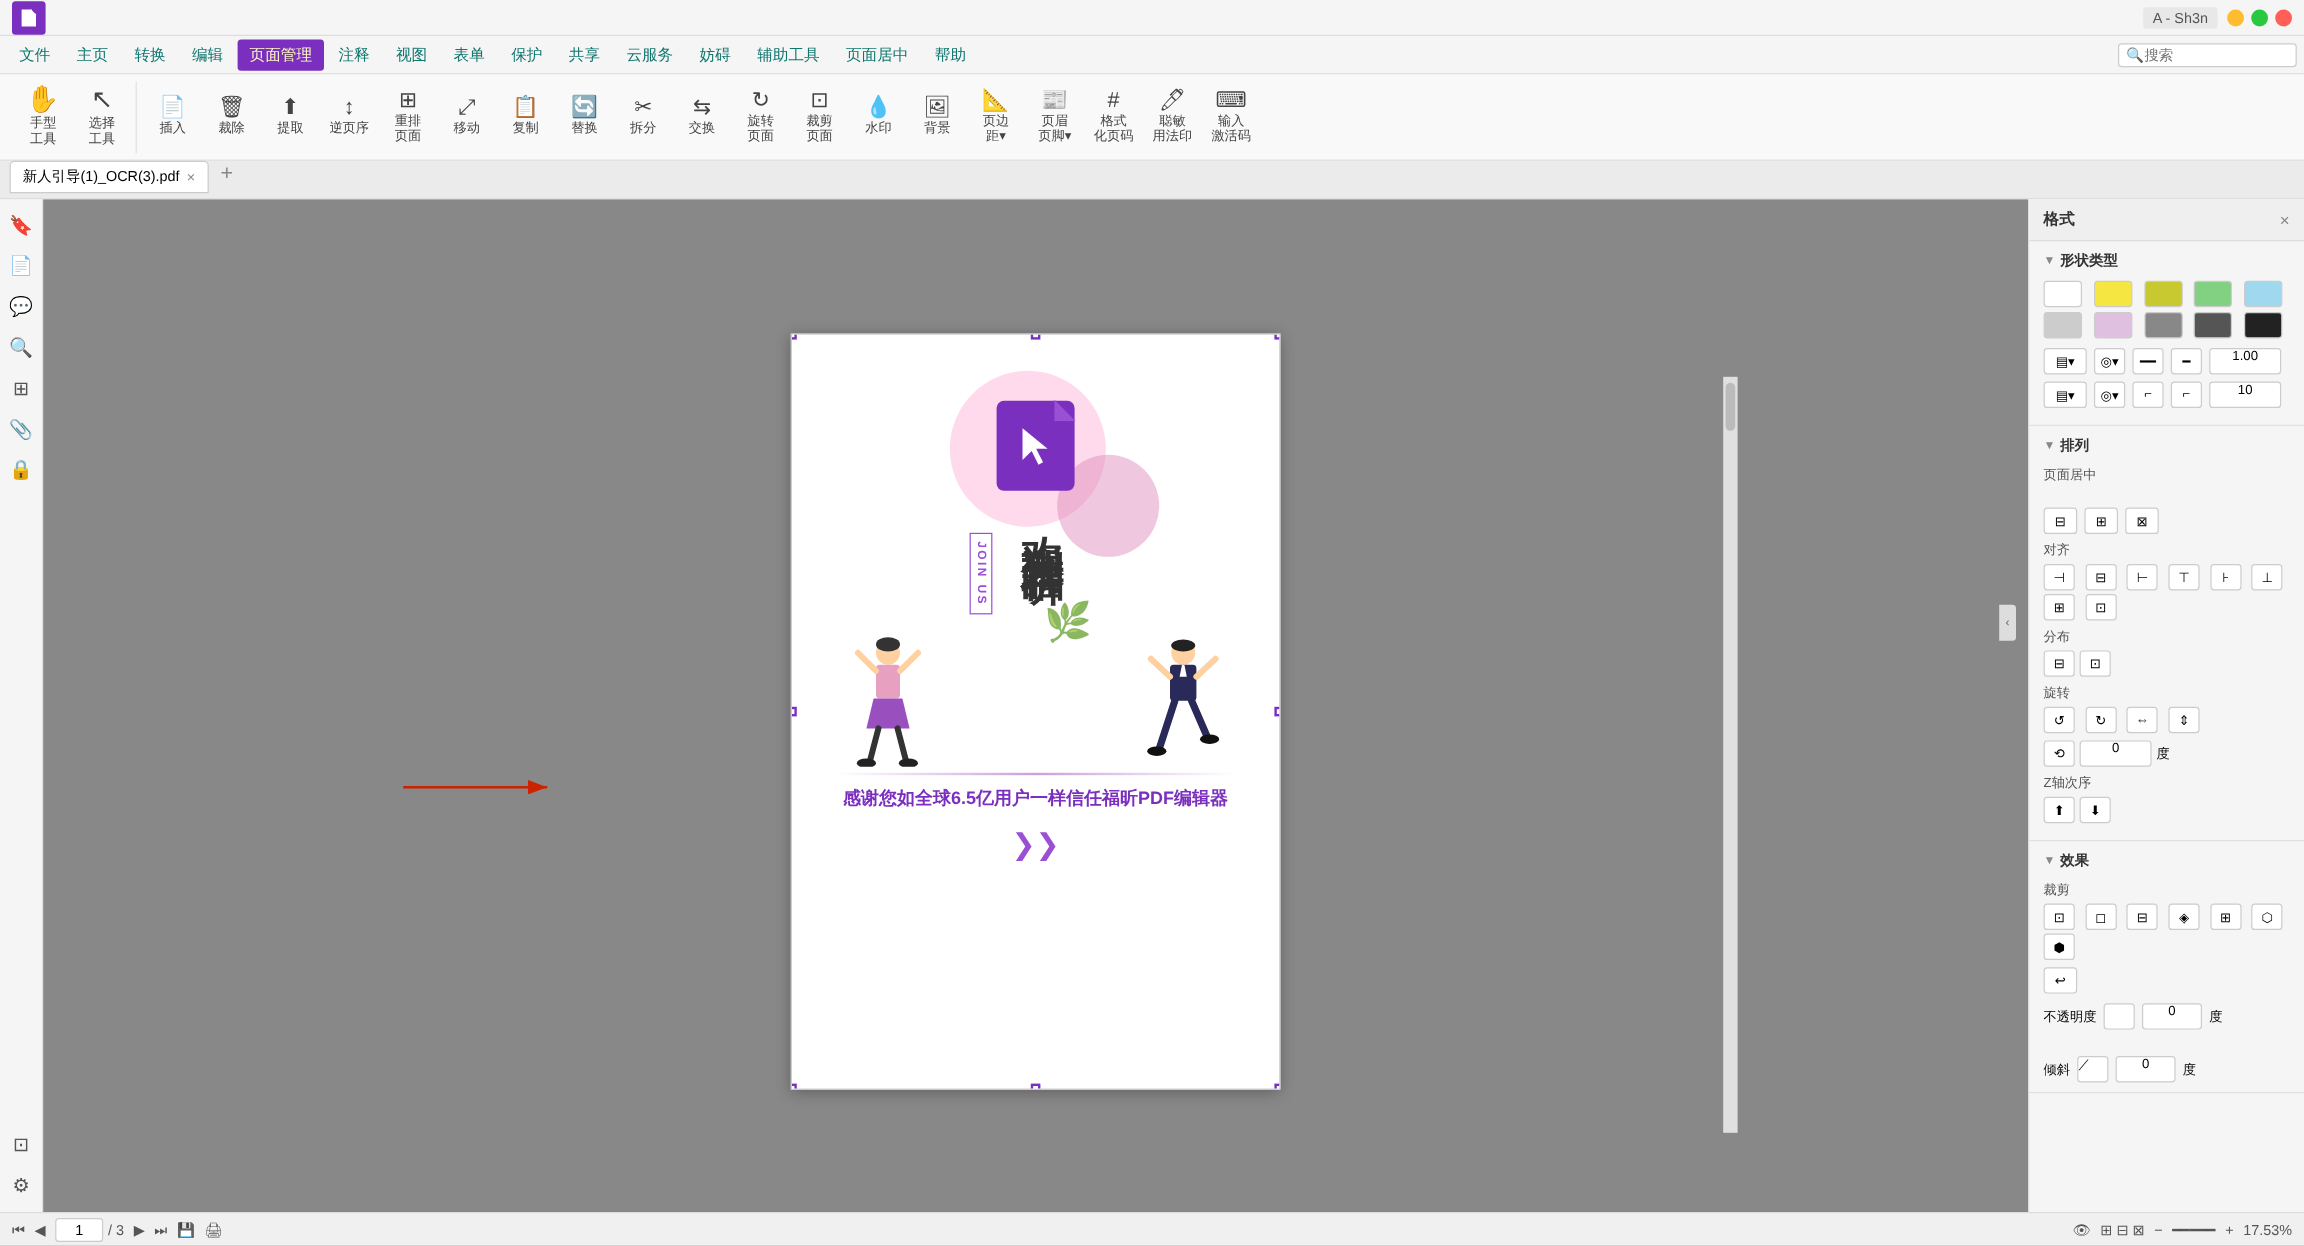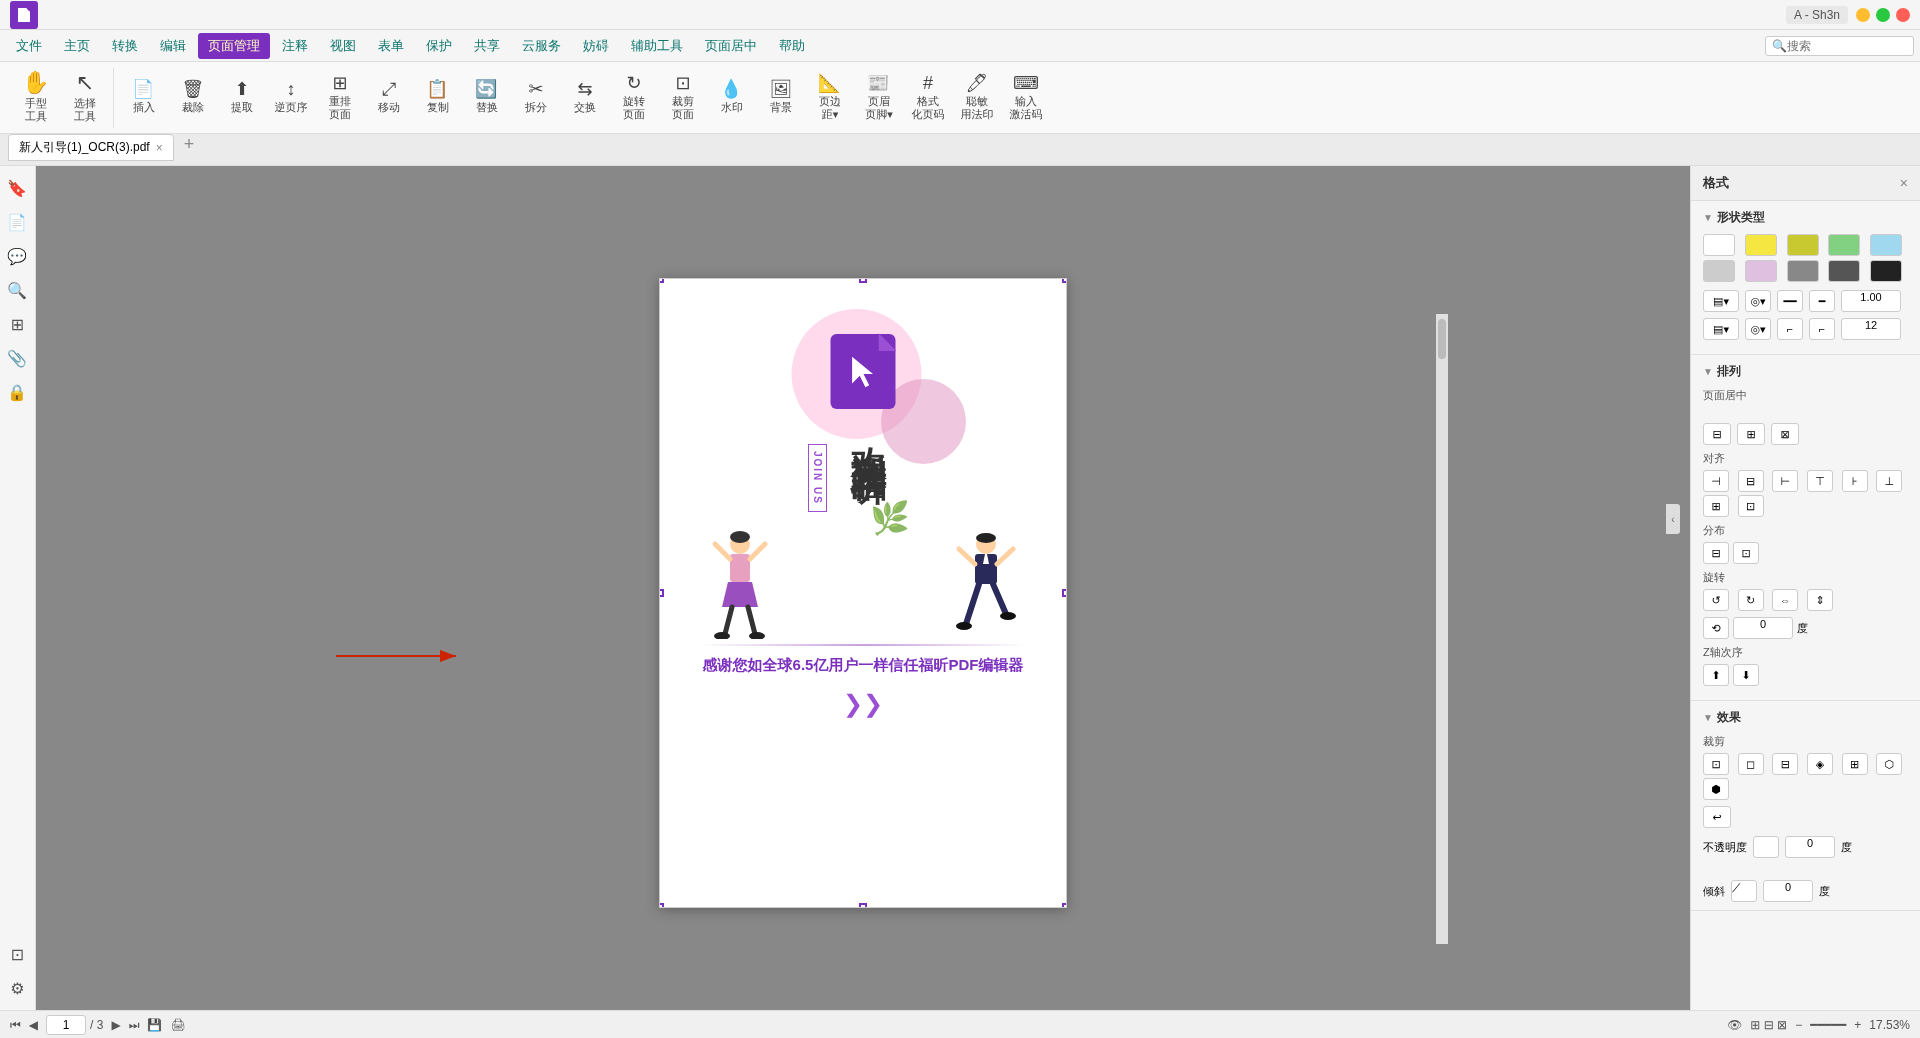--- a/index.html
+++ b/index.html
@@ -810,21 +810,21 @@
         <div class="prop-btn">◎▾</div>
         <div class="prop-btn">━━</div>
         <div class="prop-btn">━</div>
         <div class="prop-input">1.00</div>
       </div>
       <div class="prop-row">
         <div class="prop-btn" style="width:36px;">▤▾</div>
         <div class="prop-btn">◎▾</div>
         <div class="prop-btn">⌐</div>
         <div class="prop-btn">⌐</div>
-        <div class="prop-input">12</div>
+        <div class="prop-input">10</div>
       </div>
     </div>
 
     <div class="panel-section">
       <div class="section-header">
         <span class="collapse-icon">▼</span>
         <span class="section-title">排列</span>
       </div>
 
       <div style="font-size:11px;color:#555;margin-bottom:20px;">页面居中</div>

